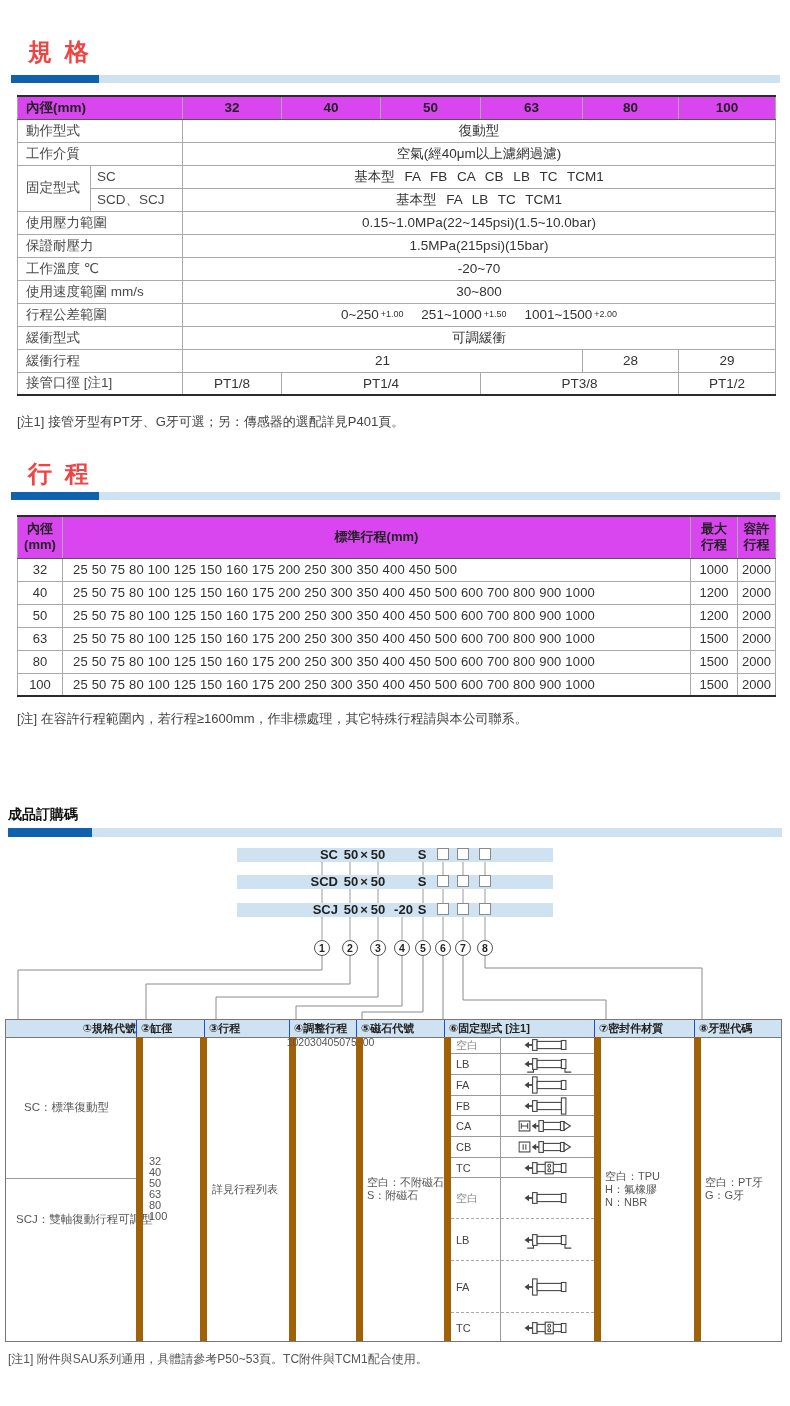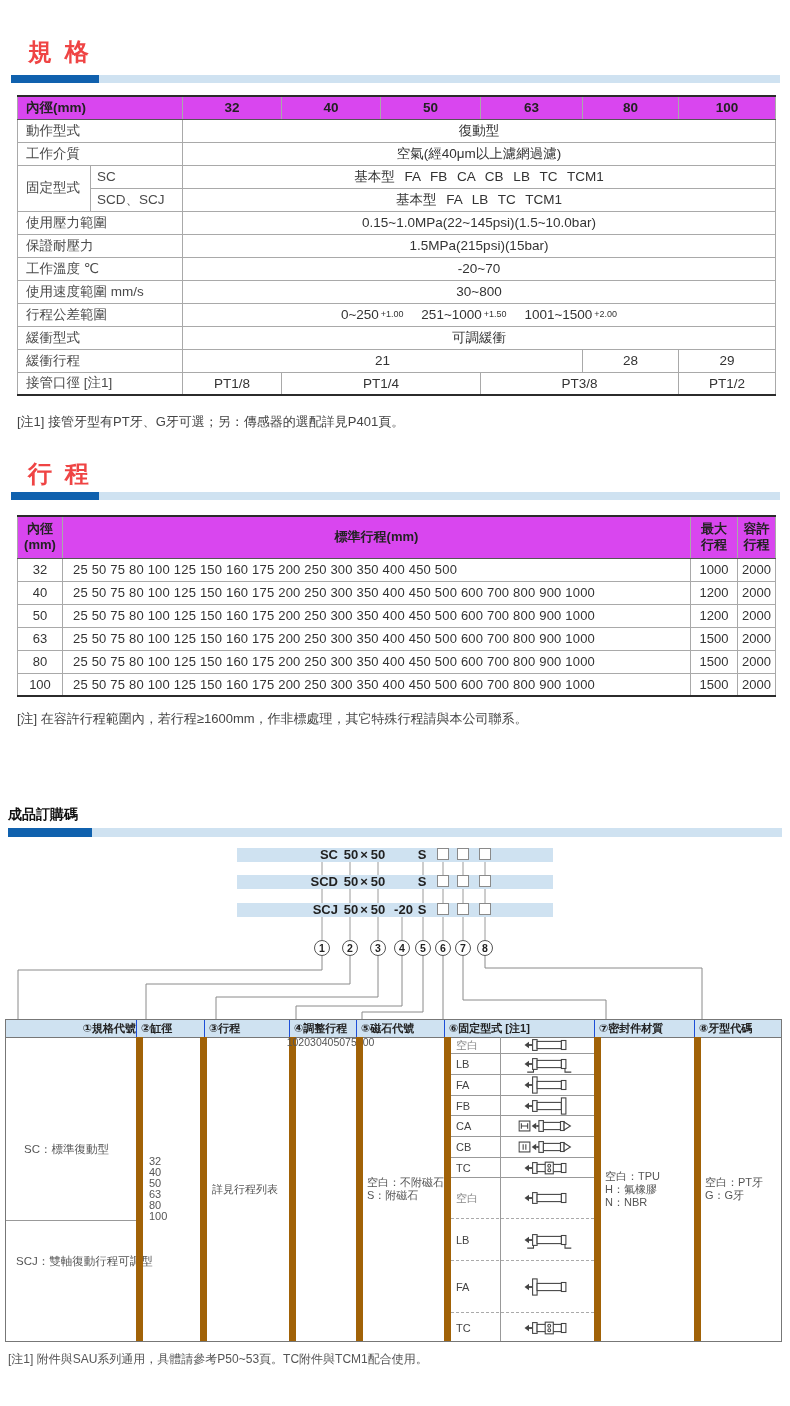--- a/index.html
+++ b/index.html
@@ -55,21 +55,21 @@
   
   .otable{position:absolute;left:5px;top:1019px;width:777px;height:323px;border:1px solid #777;box-sizing:border-box;background:#fff;}
   .ohead{position:absolute;left:0;top:0;right:0;height:17px;background:#cfe2f1;border-bottom:1px solid #777;}
   .oh{position:absolute;top:0;height:17px;font-size:11px;font-weight:bold;color:#222;line-height:17px;
       padding-left:4px;box-sizing:border-box;border-left:1px solid #1d4ed8;white-space:nowrap;overflow:hidden;}
   .oh1{left:0;width:130px;border-left:none;text-align:right;} .oh2{left:130px;width:68px;} .oh3{left:198px;width:85px;}
   .oh4{left:283px;width:67px;} .oh5{left:350px;width:88px;} .oh6{left:438px;width:150px;}
   .oh7{left:588px;width:100px;} .oh8{left:688px;width:87px;}
   .obody{position:absolute;left:0;top:17px;right:0;bottom:0;font-size:11px;color:#555;}
   .ocol{position:absolute;top:0;bottom:0;border-left:7px solid #a16207;box-sizing:border-box;}
-  .oc1{left:0;width:130px;border-left:none;margin-top:42px;} .oc2{left:130px;width:68px;} .oc3{left:194px;width:85px;}
+  .oc1{left:0;width:130px;border-left:none;} .oc2{left:130px;width:68px;} .oc3{left:194px;width:85px;}
   .oc4{left:283px;width:67px;} .oc5{left:350px;width:88px;} .oc6{left:438px;width:150px;}
   .oc7{left:588px;width:100px;} .oc8{left:688px;width:87px;}
   .vc{display:flex;flex-direction:column;justify-content:center;}
   .sec{box-sizing:border-box;display:flex;align-items:center;padding-left:18px;font-size:11.5px;white-space:nowrap;}
   .sec1{height:142px;border-bottom:1px solid #999;}
   .sec2{height:83px;border-bottom:1px dashed #aaa;}
   .sec3{height:81px;padding-left:10px;}
   .oc2 .vc,.oc5 .vc,.oc7 .vc,.oc8 .vc{height:100%;}
   .oc2 .ln{padding-left:6px;line-height:11px;}
   .oc3{display:flex;align-items:center;}

